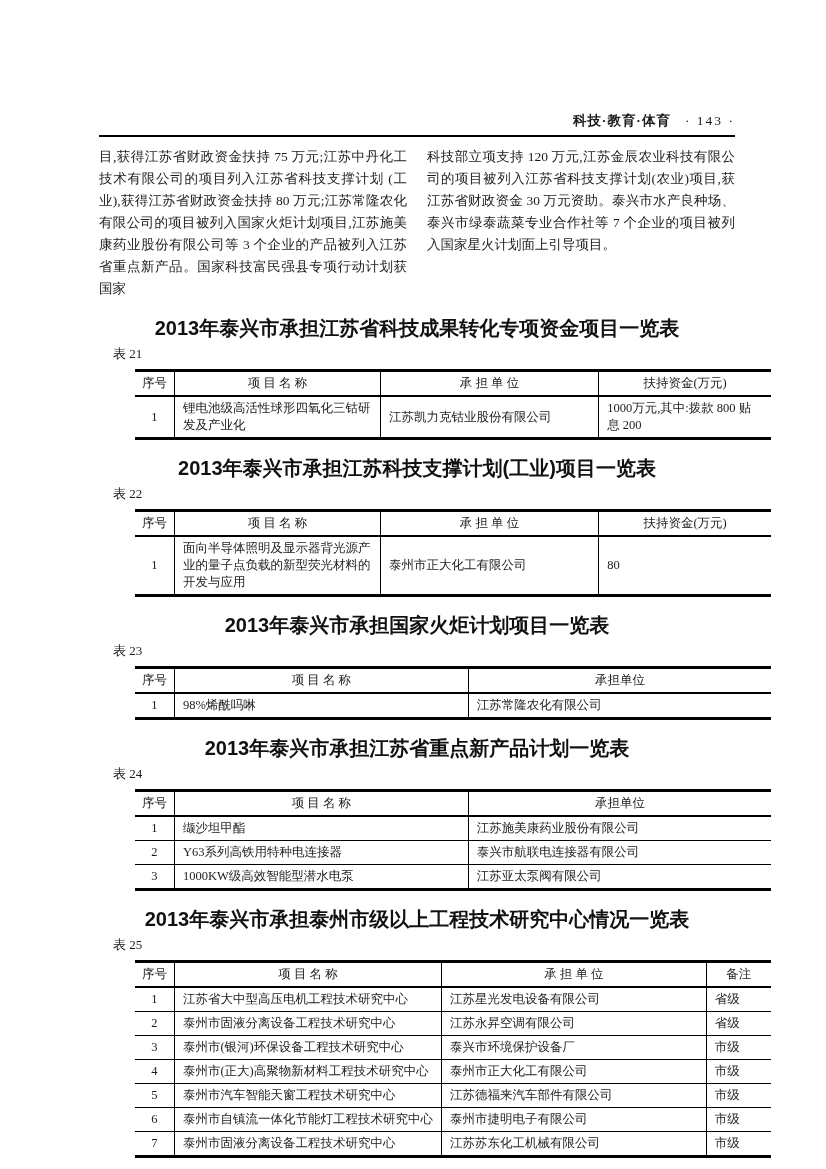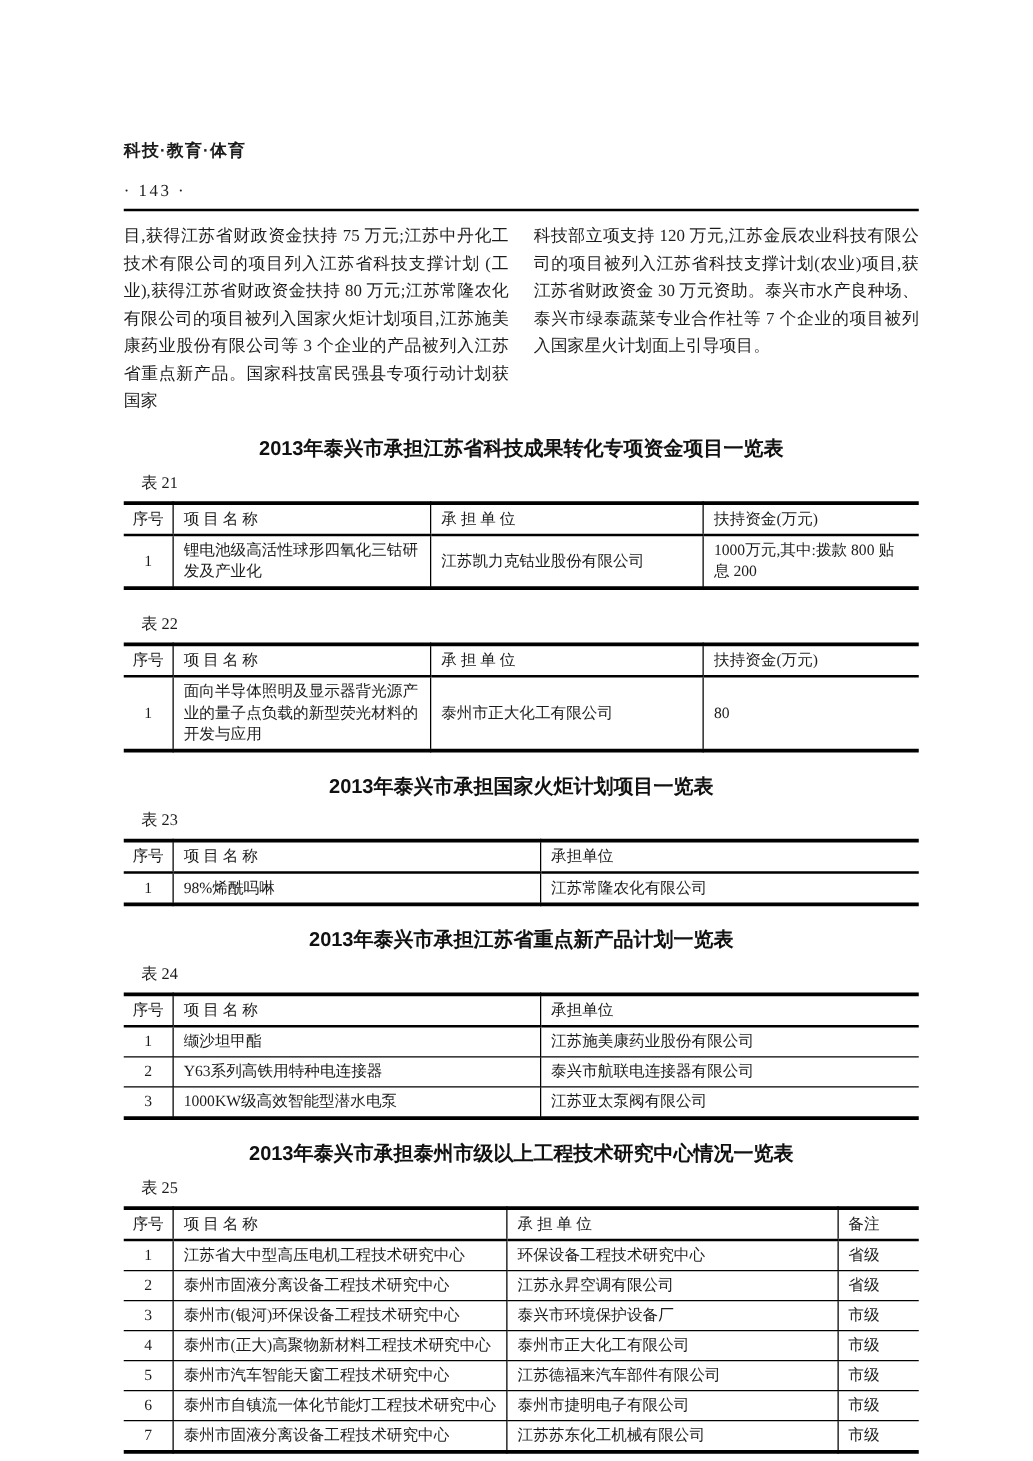--- a/index.html
+++ b/index.html
@@ -11,62 +11,63 @@
     box-sizing:border-box;
     padding:112px 91px 0 99px;
     font-family:"Liberation Serif","DejaVu Serif",serif;
     color:#1c1c1c;
     overflow:hidden;
   }
   
   .page-header {
     display:flex; justify-content:flex-end; align-items:baseline;
     gap:14px;
-    font-size:13.5px; line-height:18px;flex-direction:column;
+    font-size:13.5px; line-height:18px;
   }
   .ph-section { font-family:"Liberation Sans","DejaVu Sans",sans-serif; font-weight:bold; letter-spacing:1px; }
   .ph-page { letter-spacing:2px;text-align:center; }
   .rule { border-bottom:2.5px solid #000; margin-top:5px; }
 
   
   .body-cols { display:flex; gap:20px; margin-top:9px; }
   .body-cols p {
     flex:1; margin:0;
     font-size:13.5px; line-height:22px;
     text-align:justify;
     text-justify:inter-character;
   }
 
   
   .table-block { margin-top:18px; }
   .tbl-title {
     margin:0; text-align:center;
     font-family:"Liberation Sans","DejaVu Sans",sans-serif;
-    font-weight:bold; font-size:16px; line-height:20px;
+    font-weight:bold; font-size:20px; line-height:20px;
     color:#111;
   }
   .tbl-label { margin:7px 0 6px 14px; font-size:13px; line-height:18px; }
 
   table.datatable {
     width:100%;
     border-collapse:collapse;
     table-layout:fixed;
     border-top:3px solid #000;
     border-bottom:3px solid #000;
     font-size:12.5px;
+    margin-left:36px;
   }
   table.datatable th, table.datatable td {
     border:1.5px solid #000;
     padding:3px 8px;
     line-height:17px;
     font-weight:normal;
     vertical-align:middle;
     overflow:hidden;
   }
-  table.datatable th { text-align:left; border-bottom:2px solid #000; border-top:none; }
+  table.datatable th { text-align:center; border-bottom:2px solid #000; border-top:none; }
   table.datatable th:first-child, table.datatable td:first-child { border-left:none; text-align:center; padding-left:2px; padding-right:2px; }
   table.datatable th:last-child,  table.datatable td:last-child  { border-right:none; }
   table.datatable td { text-align:left; }
 
   
   .cols-fund col.c1 { width:6.2%; }  .cols-fund col.c2 { width:32.4%; }
   .cols-fund col.c3 { width:34.3%; } .cols-fund col.c4 { width:27.1%; }
   .cols-two  col.c1 { width:6.2%; }  .cols-two  col.c2 { width:46.2%; }
   .cols-two  col.c3 { width:47.6%; }
   .cols-note col.c1 { width:6.2%; }  .cols-note col.c2 { width:42.0%; }
@@ -111,20 +112,21 @@
             <td>1</td>
             <td>锂电池级高活性球形四氧化三钴研发及产业化</td>
             <td>江苏凯力克钴业股份有限公司</td>
             <td>1000万元,其中:拨款 800 贴息 200</td>
           </tr>
         </tbody>
       </table>
   </section>
 
   <section class="table-block">
+    <h2 class="tbl-title">2013年泰兴市承担江苏科技支撑计划(工业)项目一览表</h2>
     <div class="tbl-label">表 22</div>
     <table class="datatable cols-fund">
       <colgroup>
           <col class="c1">
           <col class="c2">
           <col class="c3">
           <col class="c4">
         </colgroup>
     <thead>
           <tr>
@@ -222,21 +224,21 @@
             <th>序号</th>
             <th>项  目  名  称</th>
             <th>承  担  单  位</th>
             <th>备注</th>
           </tr>
         </thead>
         <tbody>
           <tr>
             <td>1</td>
             <td>江苏省大中型高压电机工程技术研究中心</td>
-            <td>环保设备工程技术研究中心</td>
+            <td>江苏星光发电设备有限公司</td>
             <td>省级</td>
           </tr>
           <tr>
             <td>2</td>
             <td>泰州市固液分离设备工程技术研究中心</td>
             <td>江苏永昇空调有限公司</td>
             <td>省级</td>
           </tr>
           <tr>
             <td>3</td>

